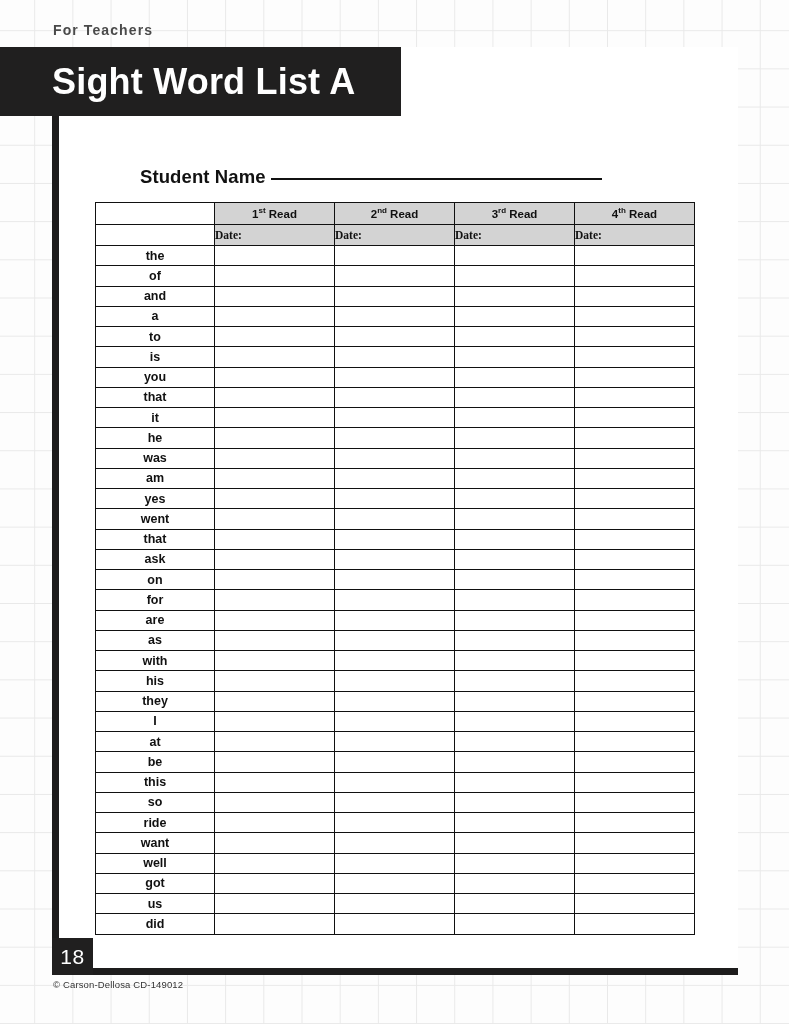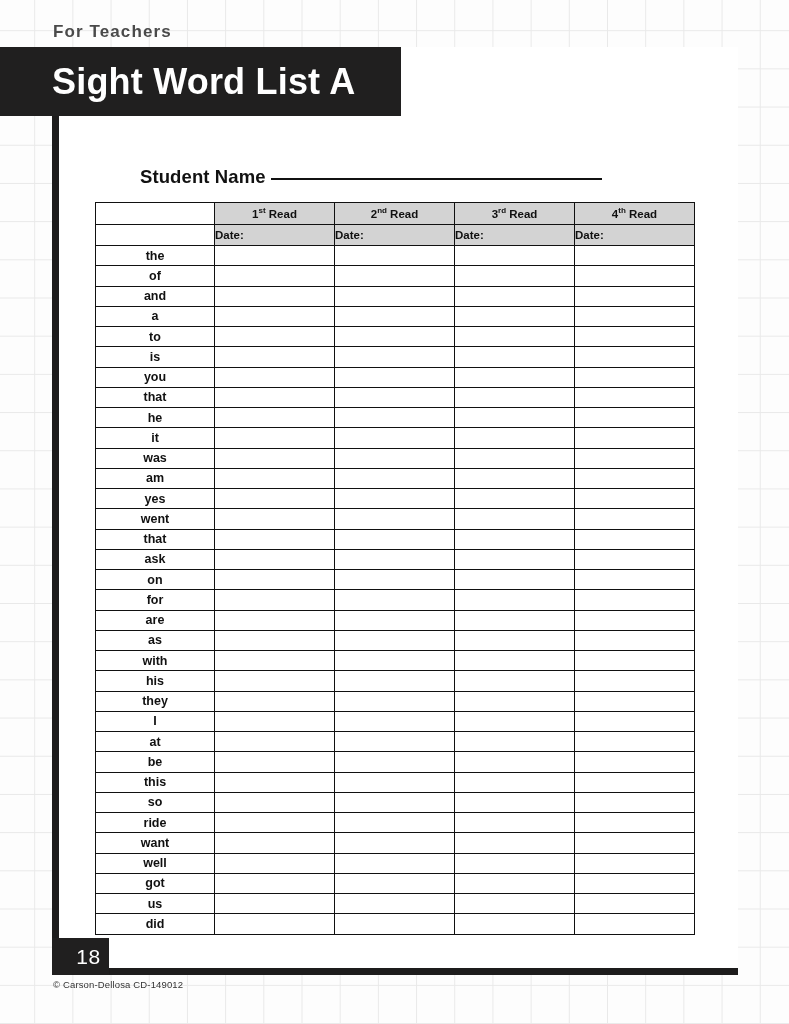--- a/index.html
+++ b/index.html
@@ -48,21 +48,21 @@
     width: 672px;
     height: 921px;
     background: #ffffff;
   }
 
   
   #for-teachers {
     position: absolute;
     left: 53px;
     top: 22px;
-    font-size: 17px;
+    font-size: 14px;
     font-weight: bold;
     color: #4a4a4a;
     letter-spacing: 1.1px;
     white-space: nowrap;
   }
 
   
   #banner {
     position: absolute;
     left: 0;
@@ -151,20 +151,21 @@
   thead td.date-cell {
     height: 21px;
     background: #d3d3d3;
     font-size: 11.5px;
     font-weight: bold;
     color: #111;
     text-align: left;
     padding-left: 5px;
     vertical-align: middle;
     border: 1.8px solid #111;
+    font-family: Liberation Serif, serif;
   }
 
   tbody td.word-cell {
     height: 20.25px;
     font-size: 12.5px;
     font-weight: bold;
     color: #111;
     text-align: center;
     vertical-align: middle;
     background: #ffffff;
@@ -182,21 +183,20 @@
     width: 41px;
     height: 37px;
     background: #201f1f;
     color: #ffffff;
     font-size: 21px;
     font-weight: normal;
     display: flex;
     align-items: center;
     justify-content: center;
     letter-spacing: 0.5px;
-    padding-left: 16px;
   }
 
   
   #copyright {
     position: absolute;
     left: 53px;
     top: 979px;
     font-size: 9.5px;
     color: #333;
     white-space: nowrap;
@@ -305,28 +305,28 @@
         <td class="blank-cell"></td>
       </tr>
       <tr>
         <td class="word-cell">that</td>
         <td class="blank-cell"></td>
         <td class="blank-cell"></td>
         <td class="blank-cell"></td>
         <td class="blank-cell"></td>
       </tr>
       <tr>
+        <td class="word-cell">it</td>
+        <td class="blank-cell"></td>
+        <td class="blank-cell"></td>
+        <td class="blank-cell"></td>
+        <td class="blank-cell"></td>
+      </tr>
+      <tr>
         <td class="word-cell">he</td>
-        <td class="blank-cell"></td>
-        <td class="blank-cell"></td>
-        <td class="blank-cell"></td>
-        <td class="blank-cell"></td>
-      </tr>
-      <tr>
-        <td class="word-cell">it</td>
         <td class="blank-cell"></td>
         <td class="blank-cell"></td>
         <td class="blank-cell"></td>
         <td class="blank-cell"></td>
       </tr>
       <tr>
         <td class="word-cell">was</td>
         <td class="blank-cell"></td>
         <td class="blank-cell"></td>
         <td class="blank-cell"></td>

